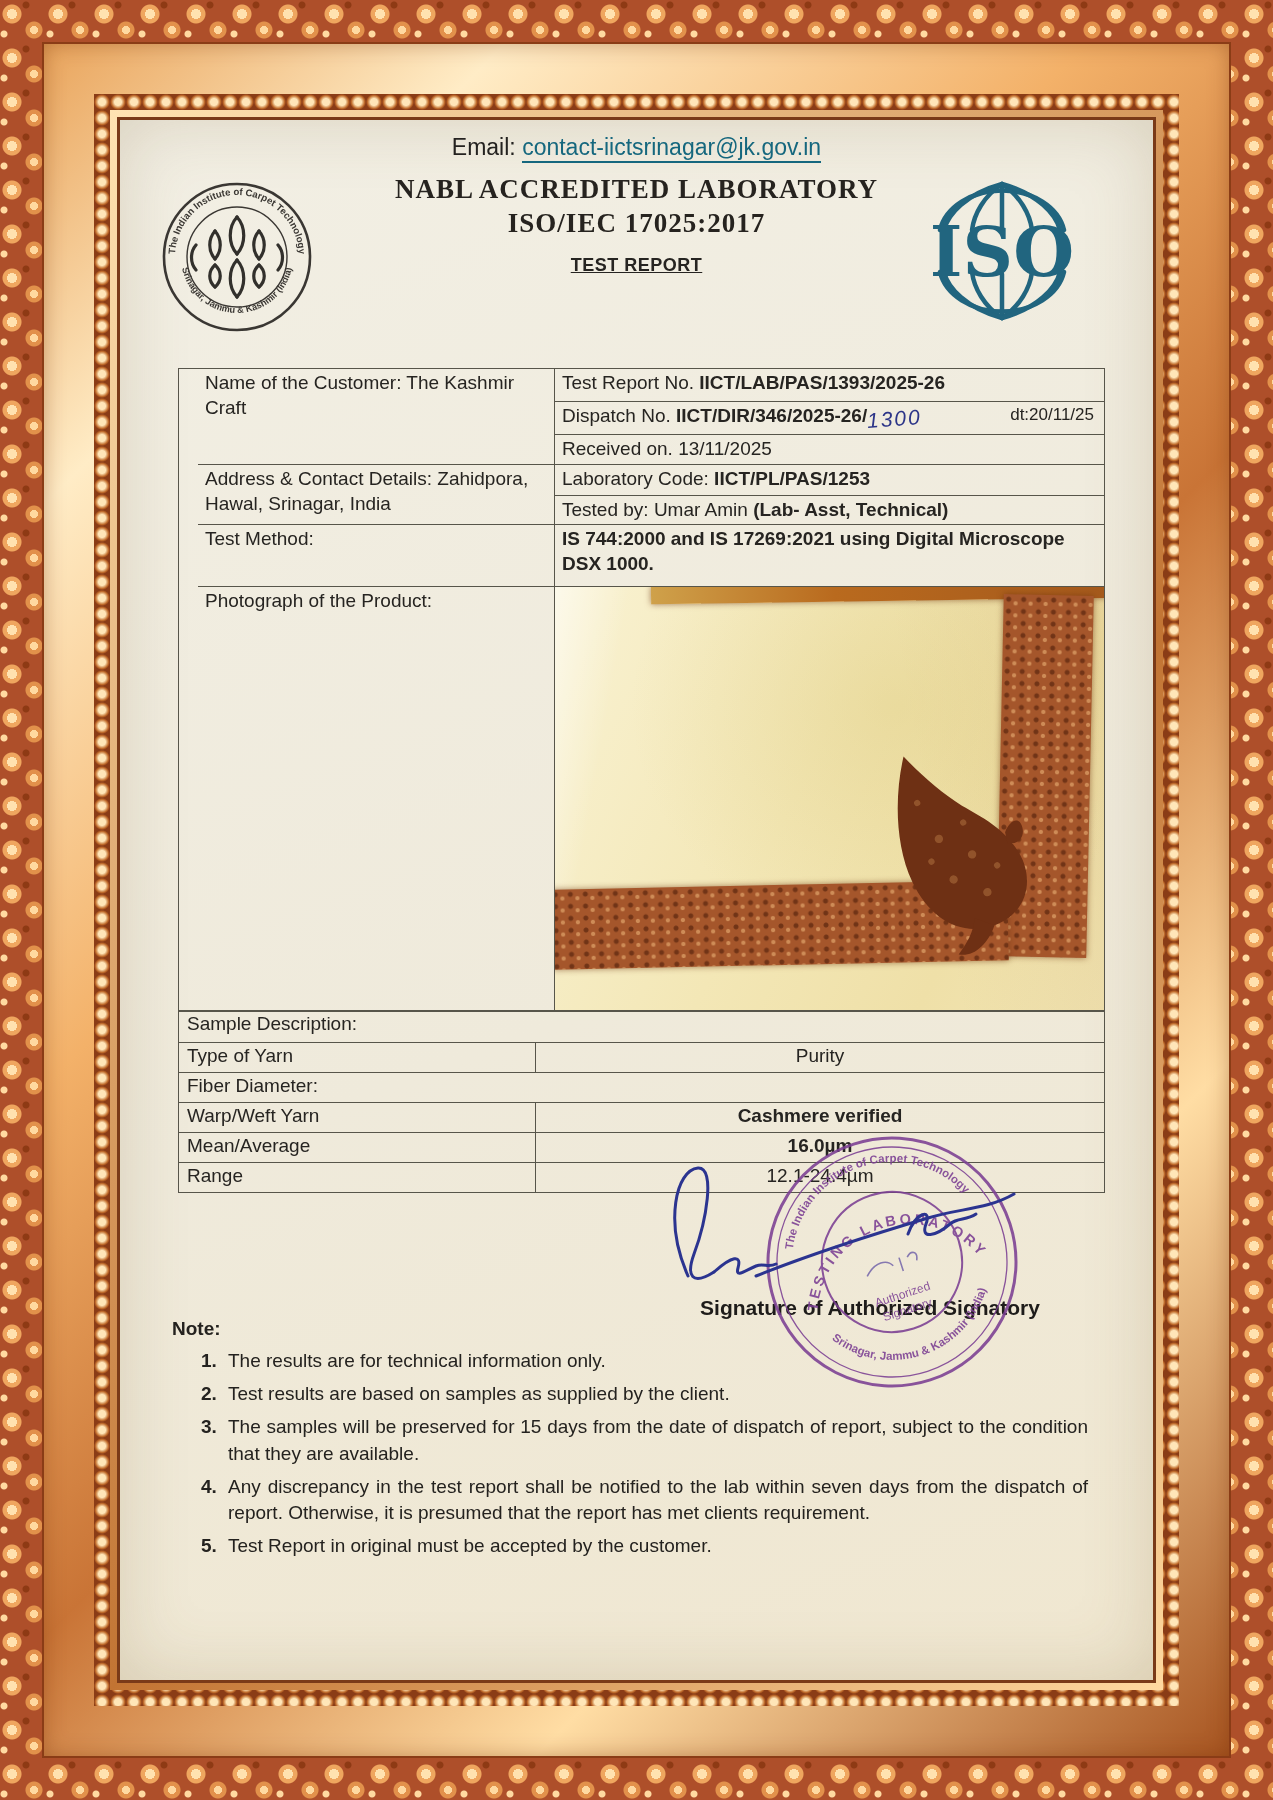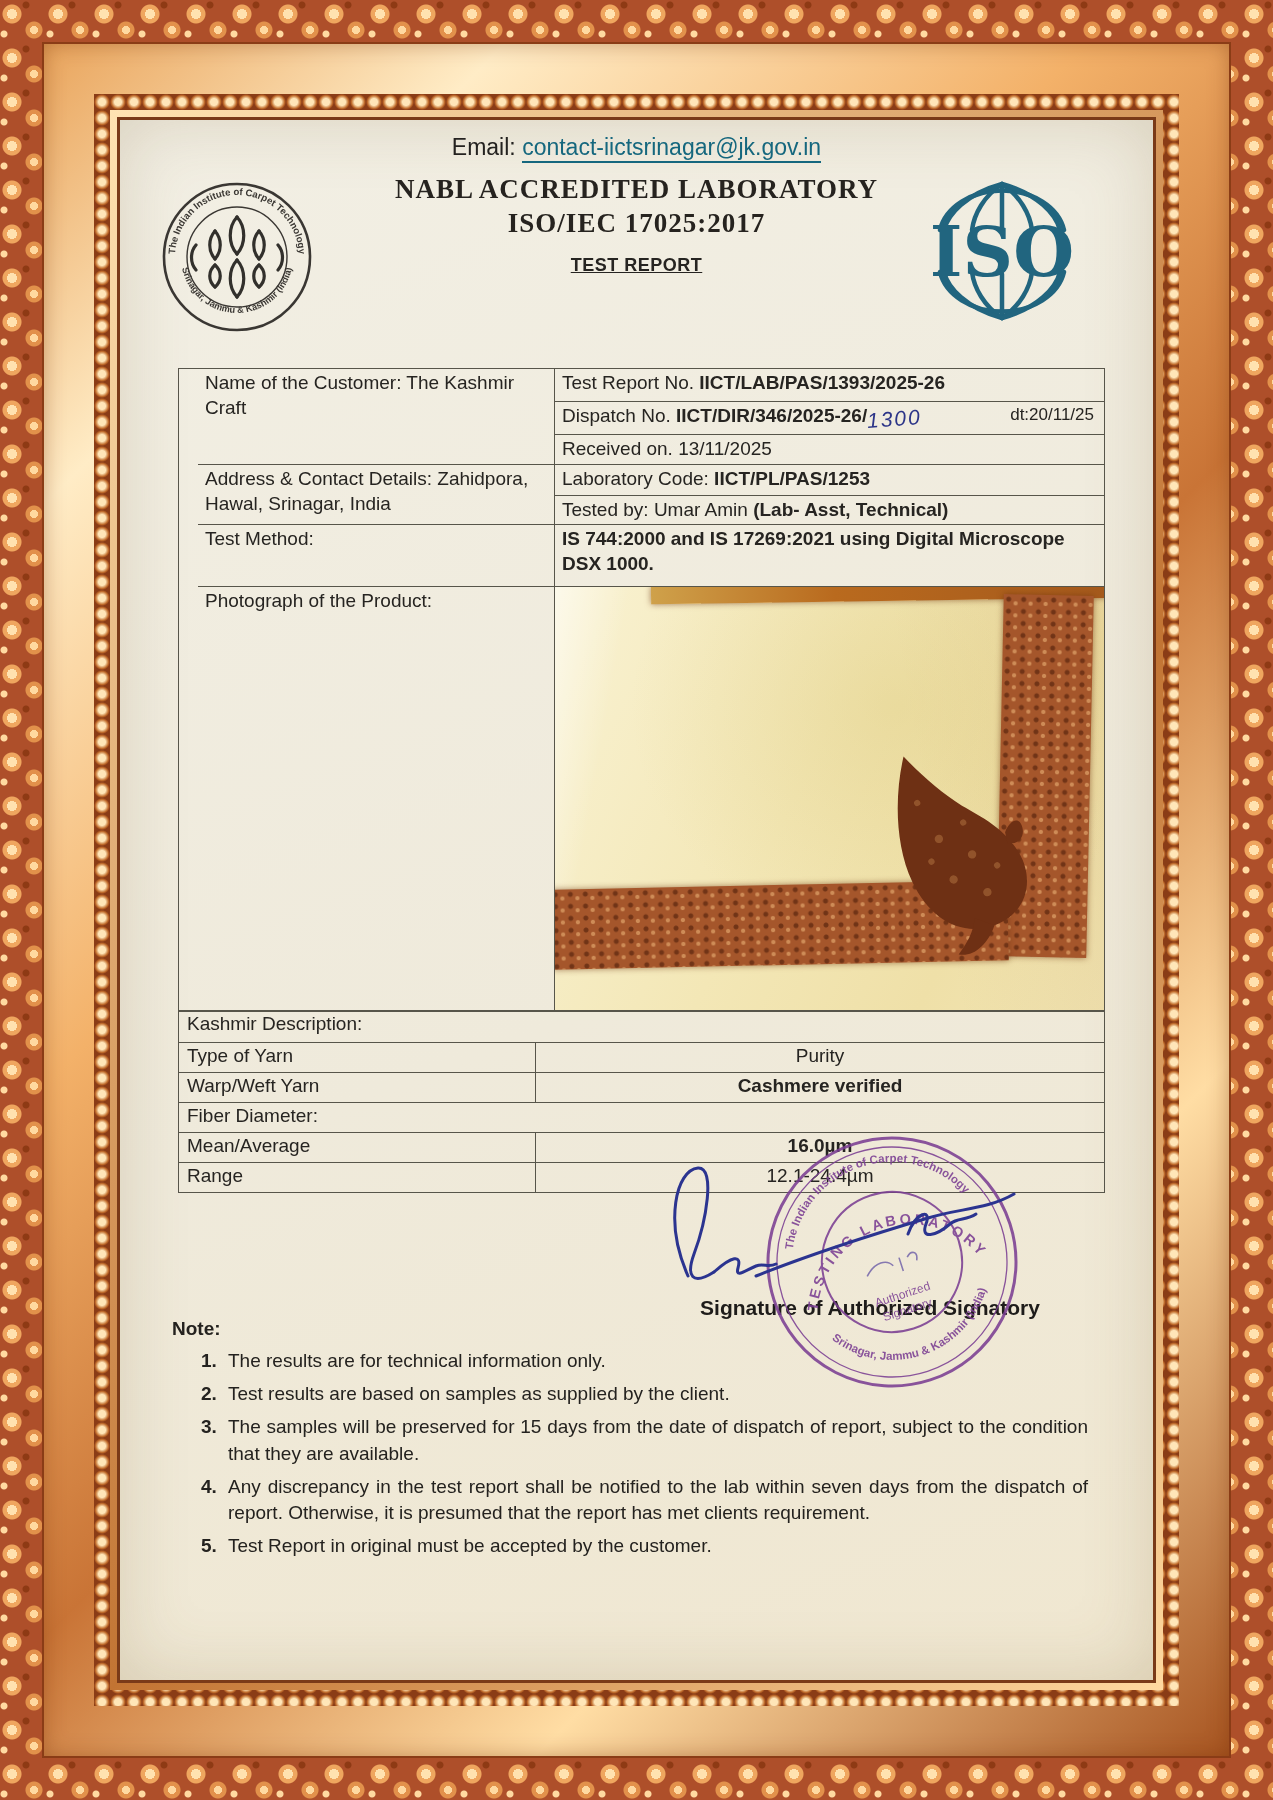--- a/index.html
+++ b/index.html
@@ -218,33 +218,33 @@
                         <circle cx="98" cy="90" r="3"></circle>
                       <circle cx="72" cy="50" r="3"></circle>
                         <circle cx="102" cy="142" r="3"></circle>
                     </g>
                   </svg>
                 </div>
               </div>
 
               <div class="rtable">
                   <div class="rrow">
-                    <div class="rl">Kashmir Description:</div>
+                    <div class="rl">Sample Description:</div>
                   </div>
                   <div class="rrow">
                     <div class="rl">Type of Yarn</div>
                     <div class="rv div">Purity</div>
                   </div>
                   <div class="rrow">
+                    <div class="rl">Fiber Diameter:</div>
+                    <div class="rv"></div>
+                  </div>
+                  <div class="rrow">
                     <div class="rl">Warp/Weft Yarn</div>
                     <div class="rv div b">Cashmere verified</div>
-                  </div>
-                  <div class="rrow">
-                    <div class="rl">Fiber Diameter:</div>
-                    <div class="rv"></div>
                   </div>
                   <div class="rrow">
                     <div class="rl">Mean/Average</div>
                     <div class="rv div b">16.0µm</div>
                   </div>
                   <div class="rrow">
                     <div class="rl">Range</div>
                     <div class="rv div">12.1-24.4µm</div>
                   </div>
                 </div>

